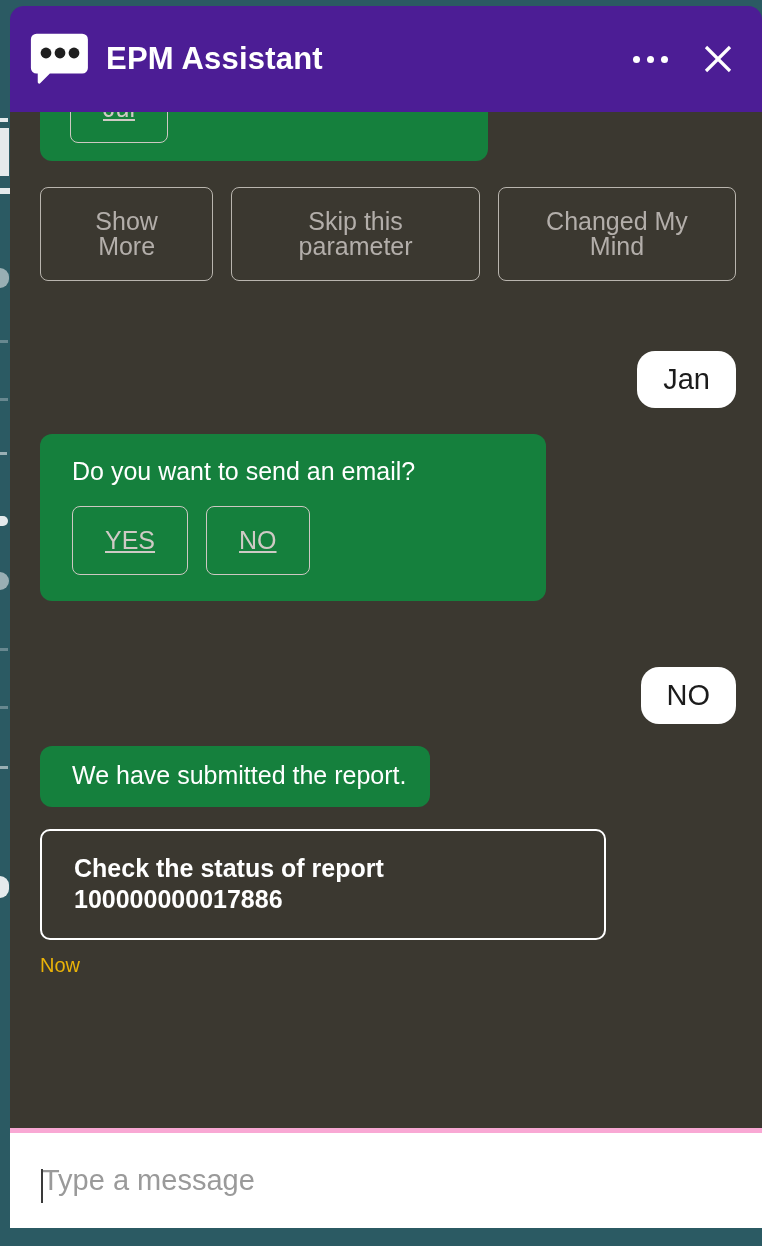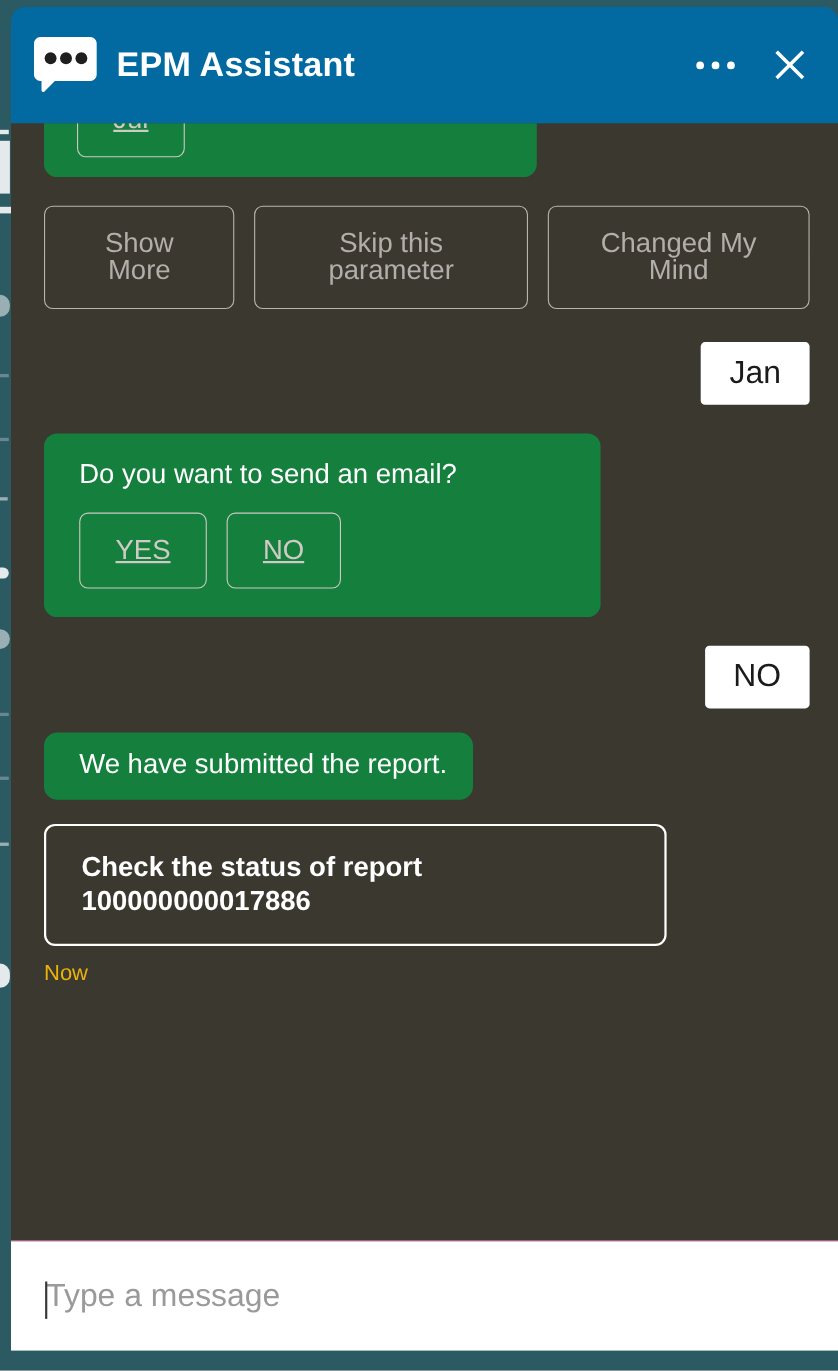--- a/index.html
+++ b/index.html
@@ -40,21 +40,21 @@
     overflow: hidden;
     display: flex;
     flex-direction: column;
   }
 
   
   #assistant-header {
     position: relative;
     z-index: 5;
     height: 106px;
-    background: #0369a1;
+    background: #4c1d95;
     display: flex;
     align-items: center;
     padding: 0 18px 0 18px;
     flex: 0 0 auto;
   }
   #brand-icon {
     width: 64px; height: 64px;
     margin-right: 14px;
     flex: 0 0 auto;
     display: block;
@@ -107,24 +107,25 @@
     min-height: 92px;
     padding-top: 8px;
     width: 448px;
     max-width: 448px;
   }
 
   
   .user-bubble {
     background: #ffffff;
     color: #1b1b1b;
-    border-radius: 4px;
+    border-radius: 18px;
     padding: 12px 26px;
     font-size: 29px;
     line-height: 1.15;
+    margin-top: 40px;
   }
 
   
   .chip {
     display: inline-block;
     border: 1px solid #b9b5ae;
     border-radius: 8px;
     background: transparent;
     color: #b3aeaa;
     font-size: 25px;
@@ -154,21 +155,21 @@
     color: #eab308;
     font-size: 20px;
     margin-top: 14px;
   }
 
   
   #composer {
     flex: 0 0 auto;
     height: 100px;
     background: #ffffff;
-    border-top: 1px solid #f9a8d4;
+    border-top: 5px solid #f9a8d4;
     display: flex;
     align-items: center;
     padding: 0 32px;
     position: relative;
   }
   #message-input {
     border: 0;
     outline: 0;
     width: 100%;
     font-size: 29px;

